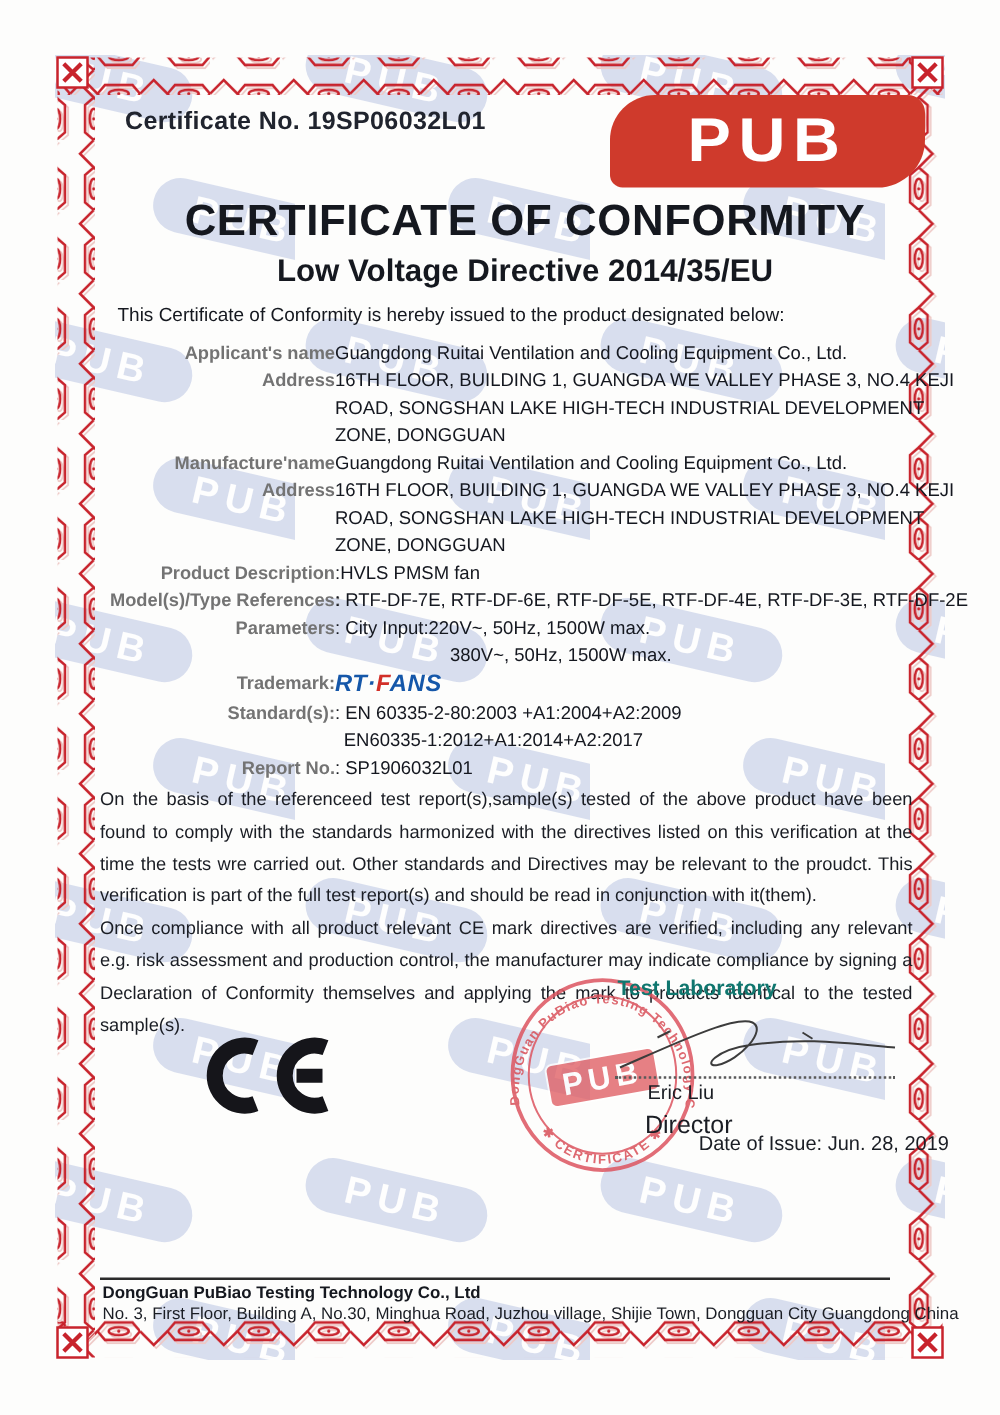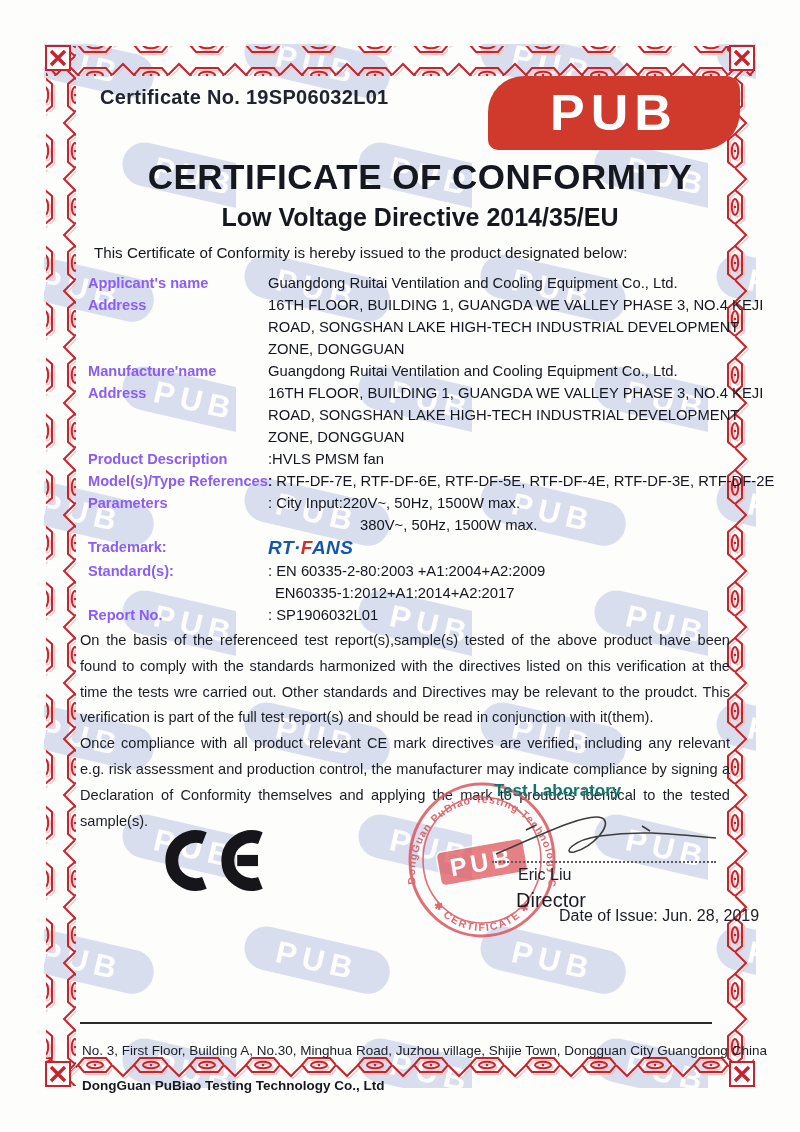--- a/index.html
+++ b/index.html
@@ -16,41 +16,41 @@
     border-radius:36px 14px 38px 10px;display:flex;align-items:center;justify-content:center;
   }
   .pub-logo span{color:#fff;font-weight:bold;font-size:52px;letter-spacing:6px;transform:scaleY(.95);}
   .title-block{position:absolute;left:60px;top:157px;width:720px;text-align:center;}
   .doc-title{font-size:35px;font-weight:bold;color:#15181f;letter-spacing:.5px;margin:0;}
   .doc-subtitle{font-size:25px;font-weight:bold;color:#15181f;margin:6px 0 0 0;}
   .intro{position:absolute;left:94px;top:244px;font-size:15.2px;color:#15181f;}
   
   .fields{position:absolute;left:88px;top:272px;width:648px;}
   .frow{display:grid;grid-template-columns:180px 1fr;align-items:start;}
-  .flabel{font-weight:bold;font-size:14.6px;line-height:22px;white-space:nowrap;color:#8b5cf6;}
+  .flabel{font-weight:bold;font-size:14.6px;line-height:22px;white-space:nowrap;color:#737373;text-align:right;}
   .fvalue{font-size:14.8px;line-height:22px;white-space:nowrap;color:#14171f;}
   .fvalue .indent2{padding-left:92px;}
   .fvalue .indent1{padding-left:7px;}
   .tm{font-style:italic;font-weight:bold;font-size:19px;letter-spacing:.5px;line-height:24px;}
   .tm .b{color:#1557a9;} .tm .r{color:#d22f28;}
   
   .paras{position:absolute;left:80px;top:628px;width:650px;}
   .paras p{margin:0;font-size:14.6px;line-height:25.8px;text-align:justify;color:#1a1d24;}
   
   .testlab{position:absolute;left:494px;top:781px;font-size:17px;font-weight:bold;color:#0f766e;}
   .ce{position:absolute;left:162px;top:826px;}
   .stamp{position:absolute;left:400px;top:776px;opacity:.85;}
   .sig{position:absolute;left:492px;top:804px;}
   .sigline{position:absolute;left:492px;top:861px;width:224px;border-top:2px dotted #5a5a5a;}
   .signame{position:absolute;left:518px;top:866px;font-size:16px;color:#1a1d24;}
   .sigtitle{position:absolute;left:516px;top:889px;font-size:20px;color:#1a1d24;}
   .sigdate{position:absolute;left:516px;top:907px;font-size:16px;color:#1a1d24;padding-left:43px;}
   
   .footer-rule{position:absolute;left:80px;top:1022px;width:632px;border-top:2px solid #2b2b2b;}
-  .footer-co{position:absolute;left:82px;top:1078px;font-size:13.5px;font-weight:bold;color:#15181f;}
+  .footer-co{position:absolute;left:82px;top:1026px;font-size:13.5px;font-weight:bold;color:#15181f;}
   .footer-addr{position:absolute;left:82px;top:1043px;font-size:13.5px;color:#1a1d24;}
 </style>
 </head>
 <body>
 
 <div class="page">
 
   <svg class="layer" width="800" height="1132" aria-hidden="true">
     <defs>
       <pattern id="wm" width="236" height="224" patternUnits="userSpaceOnUse">

